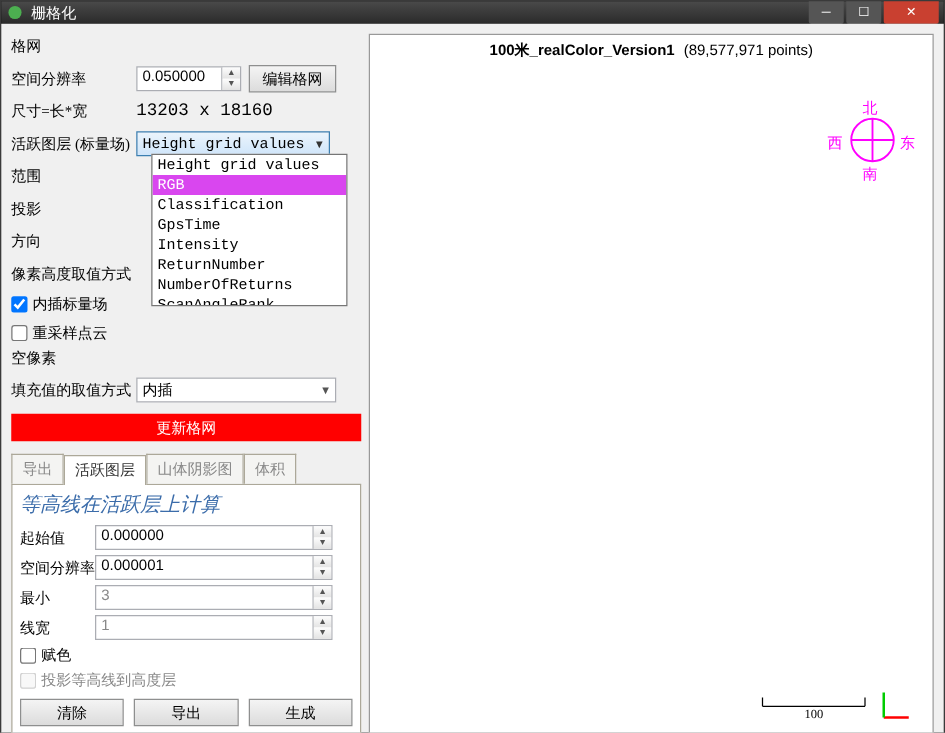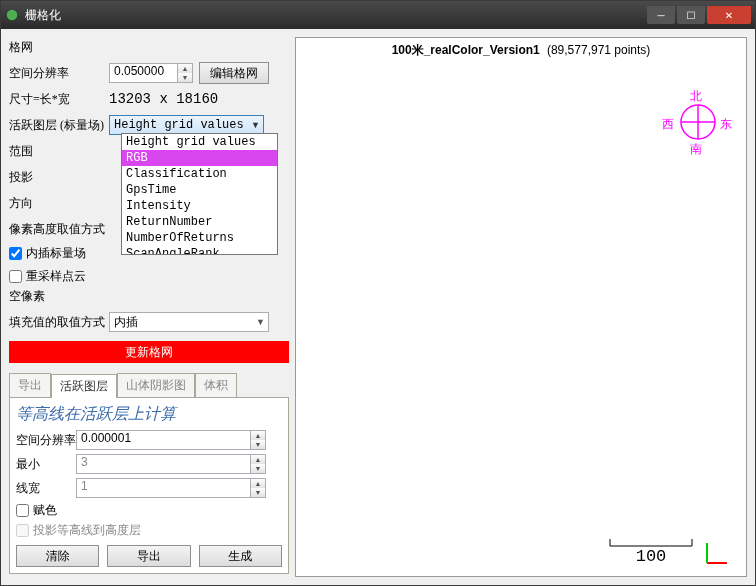--- a/index.html
+++ b/index.html
@@ -47,21 +47,21 @@
 .previewTitle b{font-weight:bold}
 .compass{position:absolute;right:14px;top:50px;width:70px;height:70px;font-family:SimSun;font-size:13px;color:#ff00ff}
 .compass .n{position:absolute;left:28px;top:0}
 .compass .s{position:absolute;left:28px;bottom:0}
 .compass .w{position:absolute;left:0;top:28px}
 .compass .e{position:absolute;right:0;top:28px}
 .compass svg{position:absolute;left:16px;top:14px}
 .scale{position:absolute;right:16px;bottom:10px;display:flex;align-items:end;gap:10px}
 .scalebar{display:flex;flex-direction:column;align-items:center}
 .scalebar svg{display:block}
-.scalebar span{font-family:Liberation Mono, monospace;font-size:17px}
+.scalebar span{font-family:Liberation Serif, serif;font-size:10px}
 </style>
 </head>
 <body>
 
 <div class="window">
   <div class="titlebar">
     <svg class="ico" viewBox="0 0 16 16">
         <circle cx="8" cy="8" r="6" fill="#4caf50"></circle>
       </svg>
     <span class="ttl">栅格化</span>
@@ -137,20 +137,27 @@
 
       <div class="tabs">
         <div class="tab">导出</div>
         <div class="tab active">活跃图层</div>
         <div class="tab">山体阴影图</div>
         <div class="tab">体积</div>
       </div>
 
       <div class="tabpane">
         <div class="note">等高线在活跃层上计算</div>
+        <div class="row">
+            <span class="lbl">起始值</span>
+          <div class="spin"><span>0.000000</span><div class="spinbtns">
+                <span>▲</span>
+                <span>▼</span>
+              </div></div>
+          </div>
         <div class="row">
             <span class="lbl">空间分辨率</span>
           <div class="spin"><span>0.000001</span><div class="spinbtns">
                 <span>▲</span>
                 <span>▼</span>
               </div></div>
           </div>
         <div class="row">
             <span class="lbl">最小</span>
           <div class="spin" style="color:#888"><span>3</span><div class="spinbtns">

